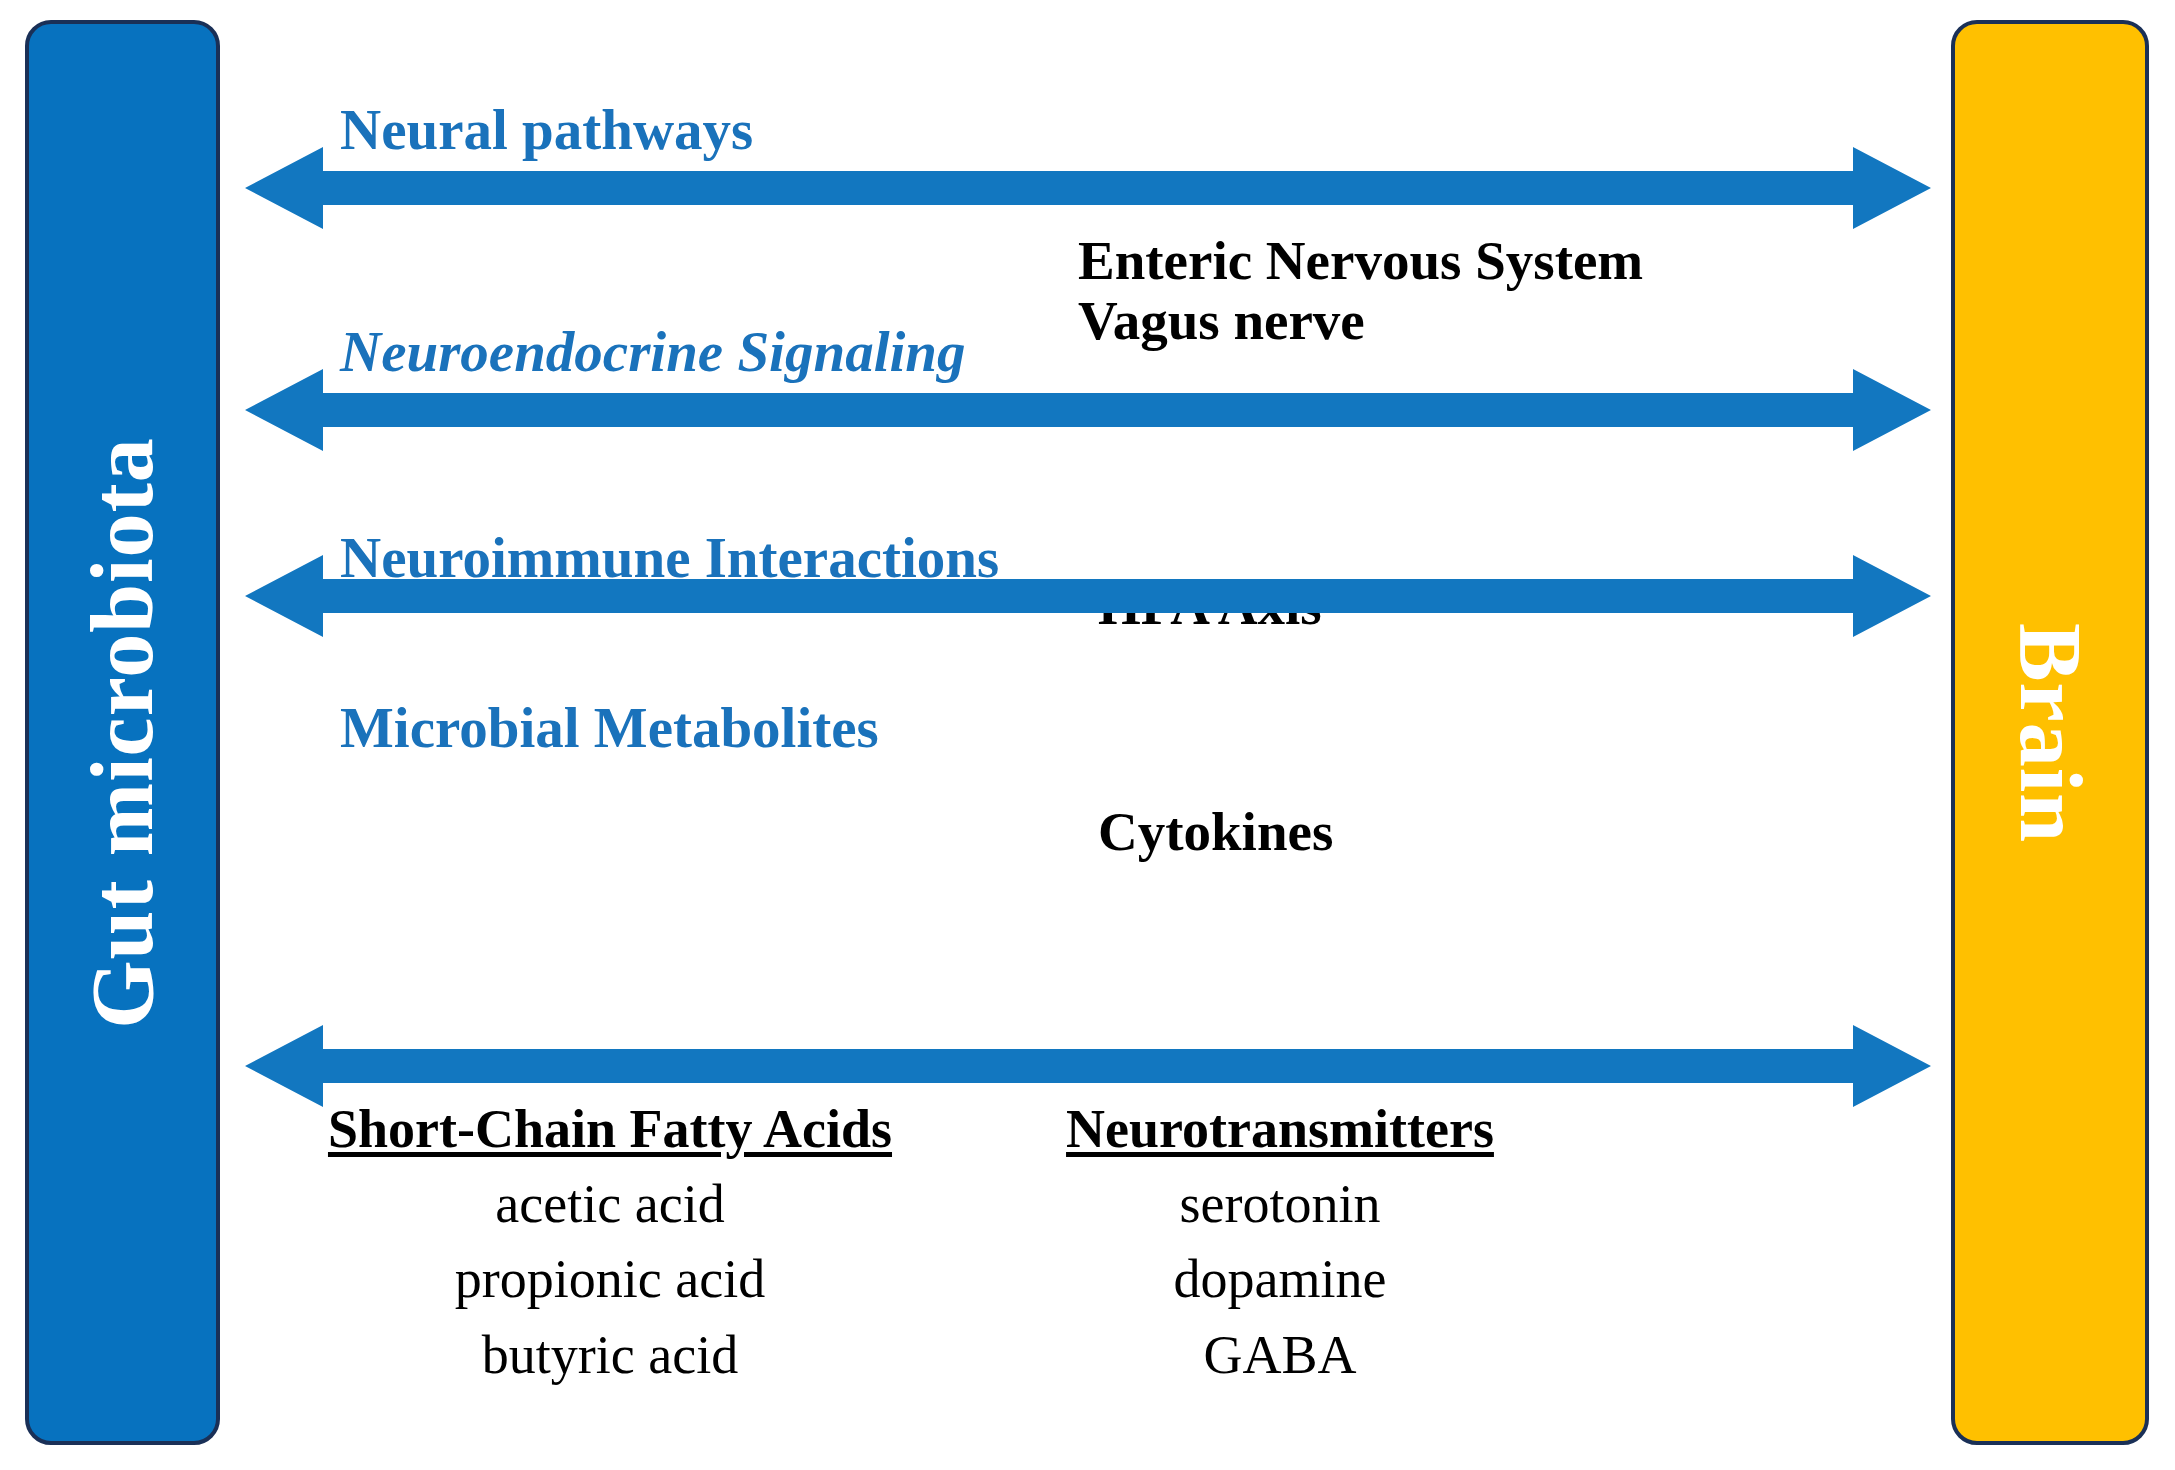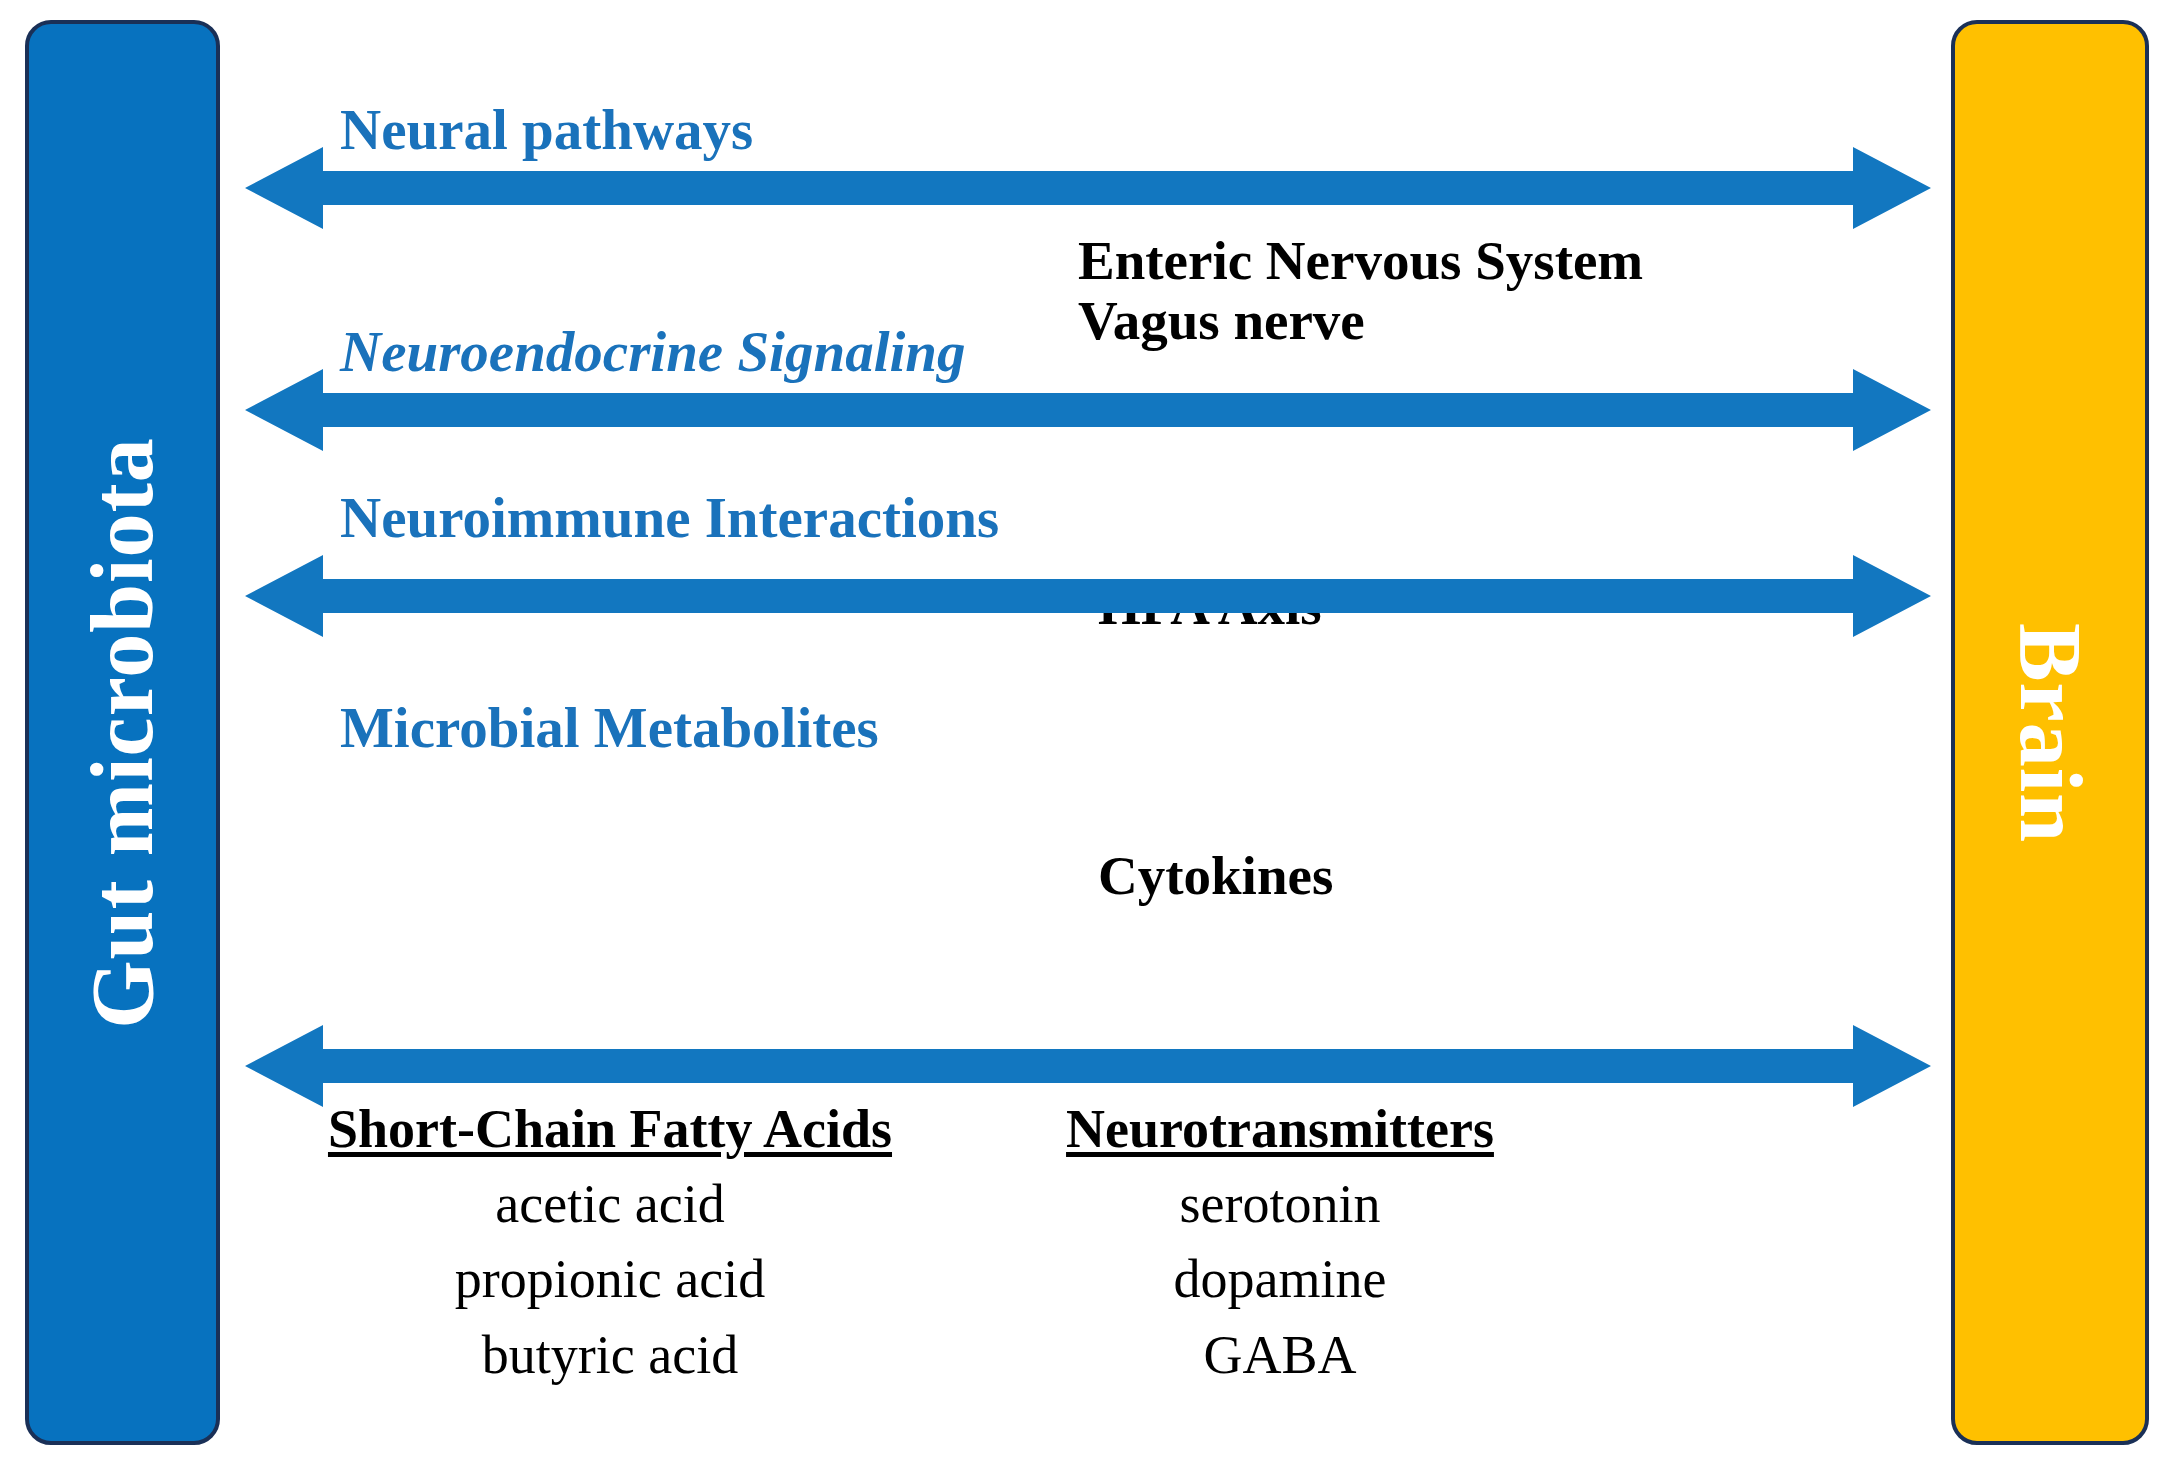--- a/index.html
+++ b/index.html
@@ -144,29 +144,29 @@
   <div class="pathway-label" style="left:300px; top:322px;font-style:italic;">Neuroendocrine Signaling</div>
 
   <div class="arrow-row" style="top:362px;">
     <svg class="arrow-svg" viewBox="0 0 1686 96" preserveAspectRatio="none">
       <polygon points="0,48 78,7 78,31 1608,31 1608,7 1686,48 1608,89 1608,65 78,65 78,89" fill="#1277c0"></polygon>
     </svg>
   </div>
 
   <div class="mediator" style="left:1090px; top:575px;">HPA Axis</div>
 
-  <div class="pathway-label" style="left:300px; top:488px;">Neuroimmune Interactions</div>
+  <div class="pathway-label" style="left:300px; top:528px;">Neuroimmune Interactions</div>
 
   <div class="arrow-row" style="top:548px;">
     <svg class="arrow-svg" viewBox="0 0 1686 96" preserveAspectRatio="none">
       <polygon points="0,48 78,7 78,31 1608,31 1608,7 1686,48 1608,89 1608,65 78,65 78,89" fill="#1277c0"></polygon>
     </svg>
   </div>
 
-  <div class="mediator" style="left:1090px; top:845px;text-align:right;">Cytokines</div>
+  <div class="mediator" style="left:1090px; top:801px;text-align:right;">Cytokines</div>
 
   <div class="pathway-label" style="left:300px; top:698px;">Microbial Metabolites</div>
 
   <div class="arrow-row" style="top:1018px;">
     <svg class="arrow-svg" viewBox="0 0 1686 96" preserveAspectRatio="none">
       <polygon points="0,48 78,7 78,31 1608,31 1608,7 1686,48 1608,89 1608,65 78,65 78,89" fill="#1277c0"></polygon>
     </svg>
   </div>
 
   <div class="metab-col" id="metab-scfa">

